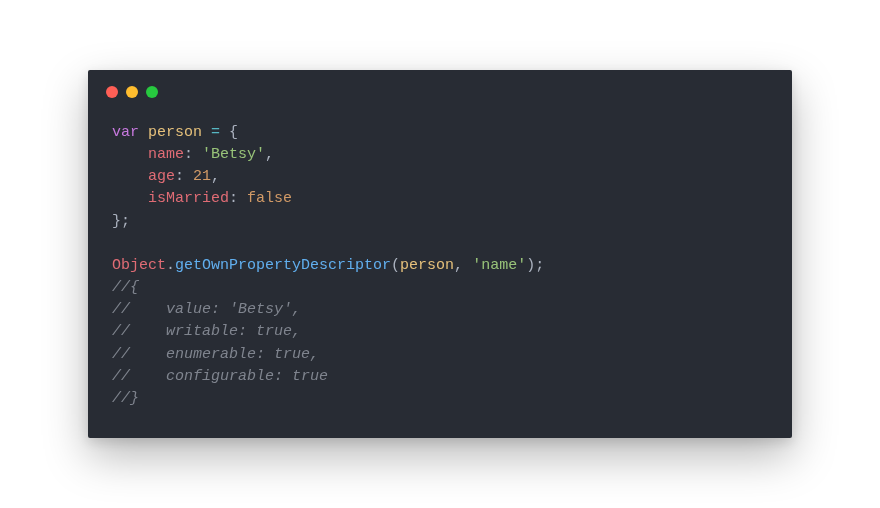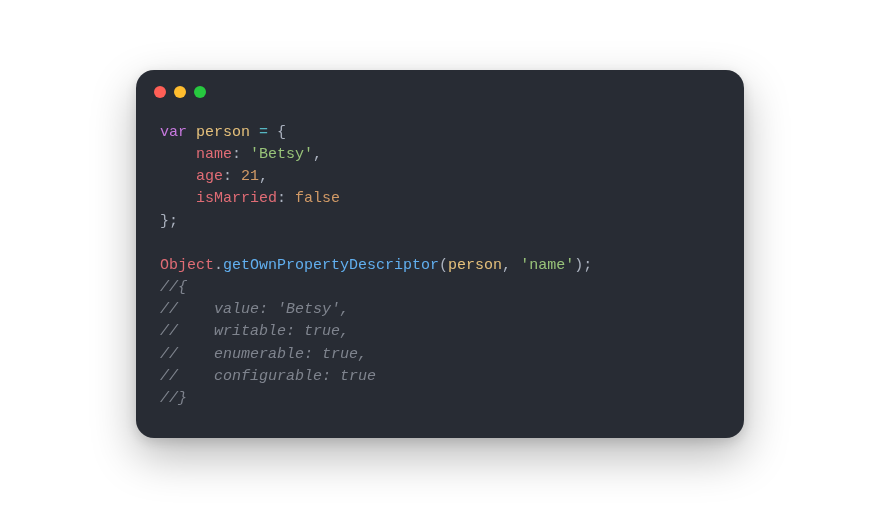--- a/index.html
+++ b/index.html
@@ -6,23 +6,23 @@
   body {
     width: 880px;
     height: 508px;
     background: #ffffff;
     display: flex;
     align-items: center;
     justify-content: center;
     font-family: "SFMono-Regular", Consolas, "Liberation Mono", Menlo, monospace;
   }
   .window {
-    width: 608px;
+    width: 704px;
     background: #282c34;
-    border-radius: 18px;
+    border-radius: 2px;
     box-shadow: 0 18px 45px rgba(0,0,0,0.28), 0 4px 12px rgba(0,0,0,0.12);
     overflow: hidden;
   }
   .titlebar {
     height: 44px;
     display: flex;
     align-items: center;
     padding-left: 18px;
     gap: 8px;
   }

